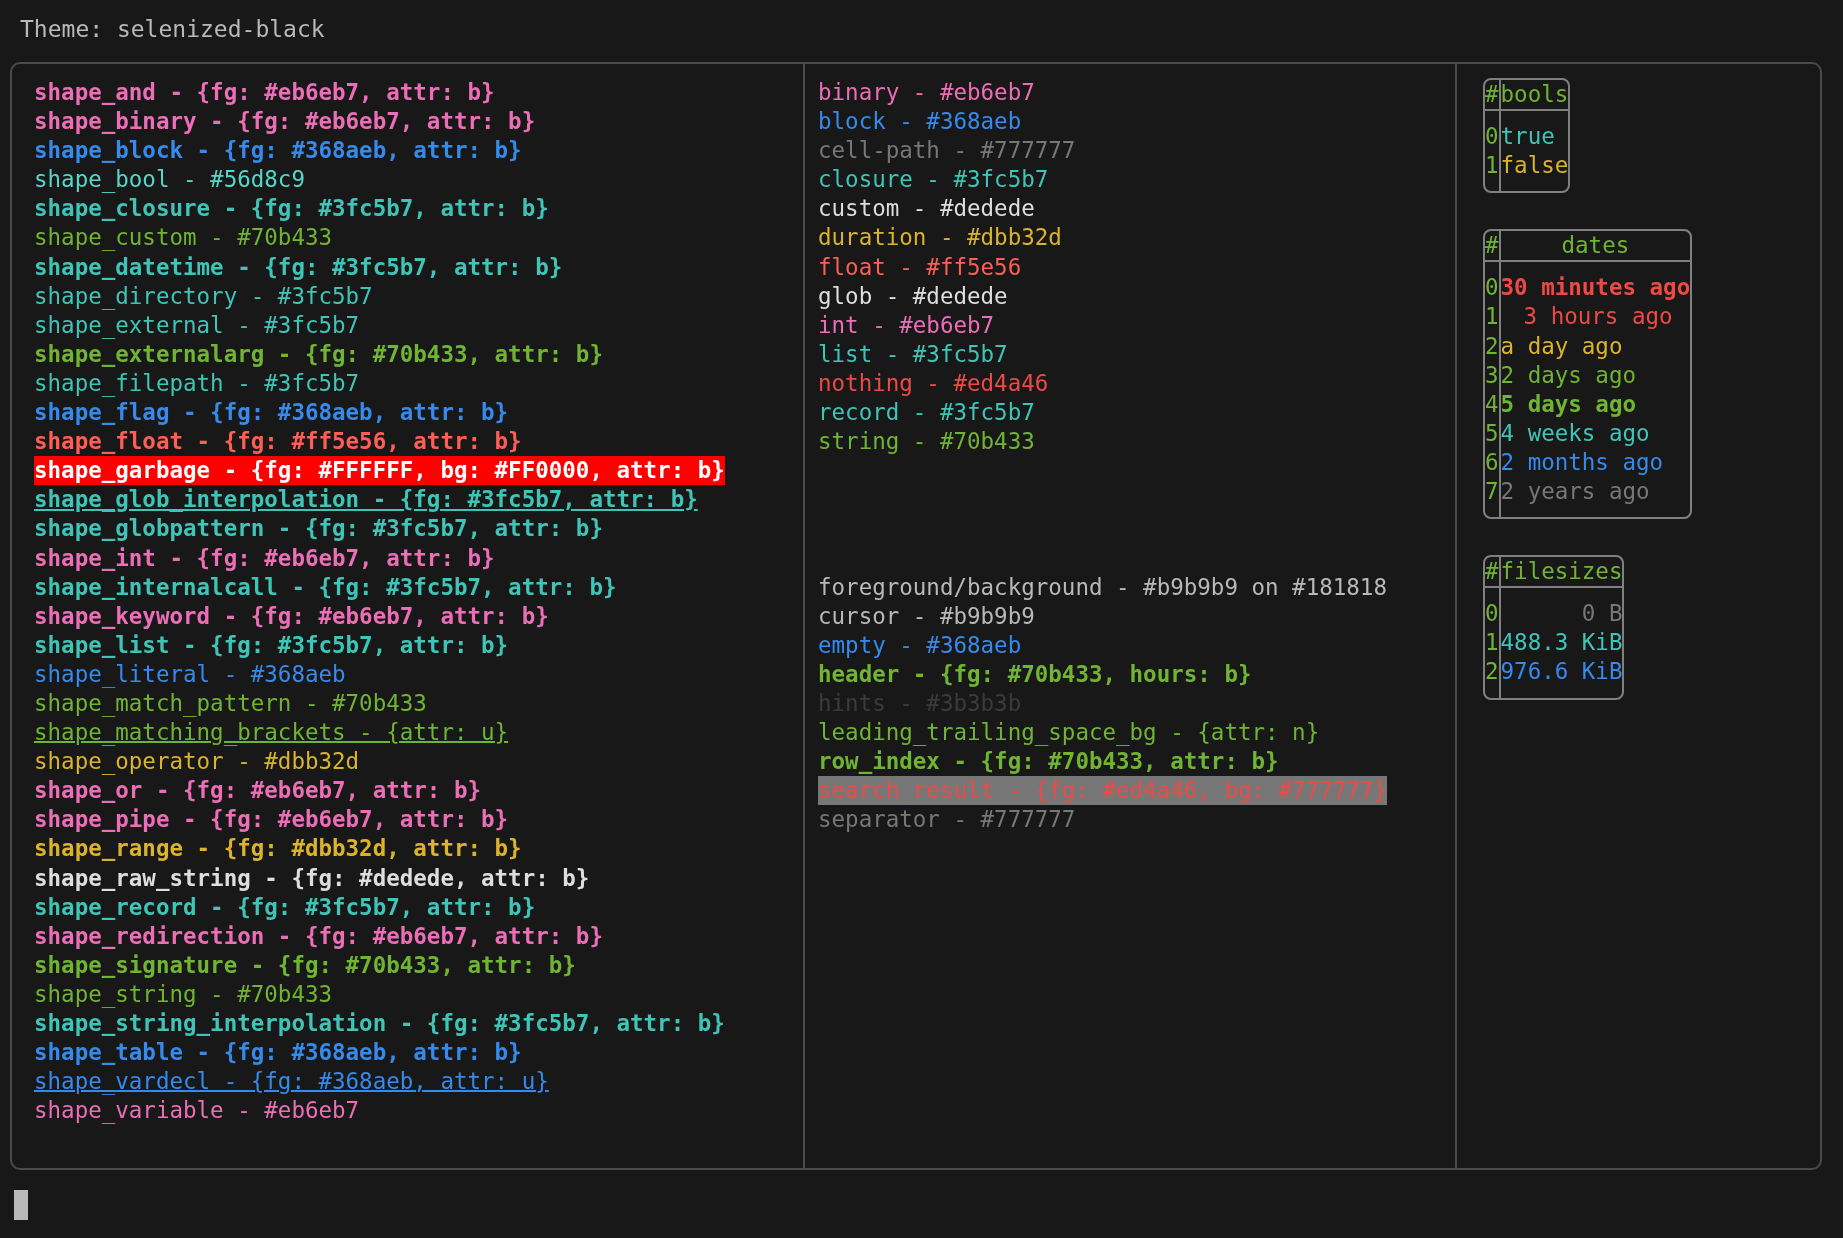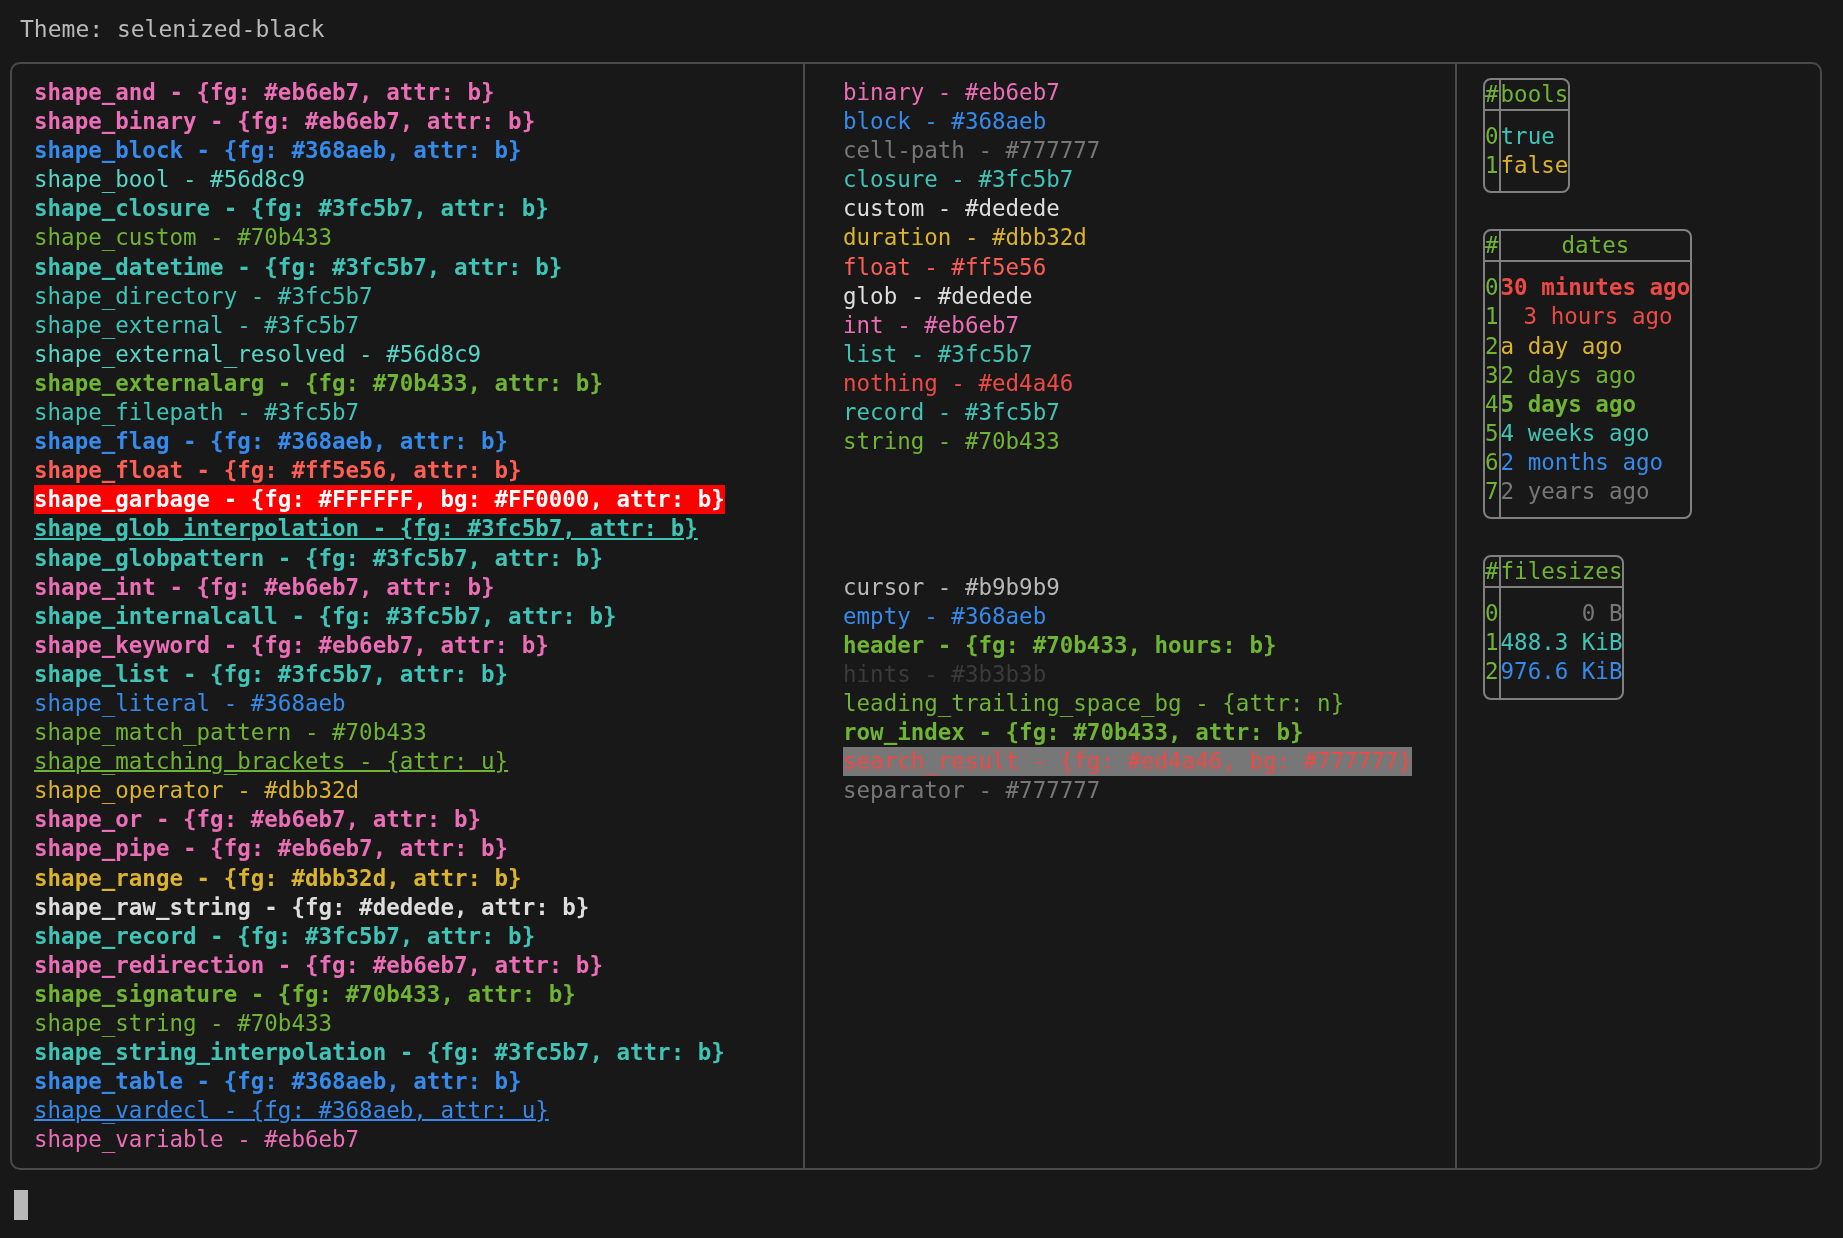--- a/index.html
+++ b/index.html
@@ -46,21 +46,21 @@
     position: relative;
   }
   .col-left {
     width: 793px;
     border-right: 2px solid #4a4a4a;
     padding: 14px 0 0 22px;
   }
   .col-mid {
     width: 652px;
     border-right: 2px solid #4a4a4a;
-    padding: 14px 0 0 38px;
+    padding: 14px 0 0 13px;
   }
   .col-right {
     flex: 1;
     padding: 14px 0 0 26px;
   }
   .line {
     font-size: 22.5px;
     line-height: 29.1px;
     white-space: pre;
     color: #b9b9b9;
@@ -136,21 +136,20 @@
     <div class="col col-left" id="shapes-col">
         <div class="line"><span style="color: rgb(235, 110, 183); font-weight: bold;">shape_and - {fg: #eb6eb7, attr: b}</span></div>
         <div class="line"><span style="color: rgb(235, 110, 183); font-weight: bold;">shape_binary - {fg: #eb6eb7, attr: b}</span></div>
         <div class="line"><span style="color: rgb(54, 138, 235); font-weight: bold;">shape_block - {fg: #368aeb, attr: b}</span></div>
         <div class="line"><span style="color: rgb(86, 216, 201);">shape_bool - #56d8c9</span></div>
         <div class="line"><span style="color: rgb(63, 197, 183); font-weight: bold;">shape_closure - {fg: #3fc5b7, attr: b}</span></div>
         <div class="line"><span style="color: rgb(112, 180, 51);">shape_custom - #70b433</span></div>
         <div class="line"><span style="color: rgb(63, 197, 183); font-weight: bold;">shape_datetime - {fg: #3fc5b7, attr: b}</span></div>
         <div class="line"><span style="color: rgb(63, 197, 183);">shape_directory - #3fc5b7</span></div>
         <div class="line"><span style="color: rgb(63, 197, 183);">shape_external - #3fc5b7</span></div>
-        <div class="line"><span style="color: rgb(86, 216, 201);">shape_external_resolved - #56d8c9</span></div>
         <div class="line"><span style="color: rgb(112, 180, 51); font-weight: bold;">shape_externalarg - {fg: #70b433, attr: b}</span></div>
         <div class="line"><span style="color: rgb(63, 197, 183);">shape_filepath - #3fc5b7</span></div>
         <div class="line"><span style="color: rgb(54, 138, 235); font-weight: bold;">shape_flag - {fg: #368aeb, attr: b}</span></div>
         <div class="line"><span style="color: rgb(255, 94, 86); font-weight: bold;">shape_float - {fg: #ff5e56, attr: b}</span></div>
         <div class="line"><span style="color: rgb(255, 255, 255); font-weight: bold; background: rgb(255, 0, 0); display: inline-block;">shape_garbage - {fg: #FFFFFF, bg: #FF0000, attr: b}</span></div>
         <div class="line"><span style="color: rgb(63, 197, 183); font-weight: bold; text-decoration: underline;">shape_glob_interpolation - {fg: #3fc5b7, attr: b}</span></div>
         <div class="line"><span style="color: rgb(63, 197, 183); font-weight: bold;">shape_globpattern - {fg: #3fc5b7, attr: b}</span></div>
         <div class="line"><span style="color: rgb(235, 110, 183); font-weight: bold;">shape_int - {fg: #eb6eb7, attr: b}</span></div>
         <div class="line"><span style="color: rgb(63, 197, 183); font-weight: bold;">shape_internalcall - {fg: #3fc5b7, attr: b}</span></div>
         <div class="line"><span style="color: rgb(235, 110, 183); font-weight: bold;">shape_keyword - {fg: #eb6eb7, attr: b}</span></div>
@@ -187,20 +186,21 @@
           <div class="line"><span style="color: rgb(63, 197, 183);">list - #3fc5b7</span></div>
           <div class="line"><span style="color: rgb(237, 74, 70);">nothing - #ed4a46</span></div>
           <div class="line"><span style="color: rgb(63, 197, 183);">record - #3fc5b7</span></div>
           <div class="line"><span style="color: rgb(112, 180, 51);">string - #70b433</span></div>
         </div>
       <div class="spacer-block"></div>
       <div class="spacer-block"></div>
       <div class="spacer-block"></div>
       <div class="spacer-block"></div>
       <div id="ui-col">
+          <div class="line"><span style="color: rgb(185, 185, 185);">foreground/background - #b9b9b9 on #181818</span></div>
           <div class="line"><span style="color: rgb(185, 185, 185);">cursor - #b9b9b9</span></div>
           <div class="line"><span style="color: rgb(54, 138, 235);">empty - #368aeb</span></div>
           <div class="line"><span style="color: rgb(112, 180, 51); font-weight: bold;">header - {fg: #70b433, hours: b}</span></div>
           <div class="line"><span style="color: rgb(59, 59, 59);">hints - #3b3b3b</span></div>
           <div class="line"><span style="color: rgb(112, 180, 51);">leading_trailing_space_bg - {attr: n}</span></div>
           <div class="line"><span style="color: rgb(112, 180, 51); font-weight: bold;">row_index - {fg: #70b433, attr: b}</span></div>
           <div class="line"><span style="color: rgb(237, 74, 70); background: rgb(119, 119, 119); display: inline-block;">search_result - {fg: #ed4a46, bg: #777777}</span></div>
           <div class="line"><span style="color: rgb(119, 119, 119);">separator - #777777</span></div>
         </div>
     </div>

